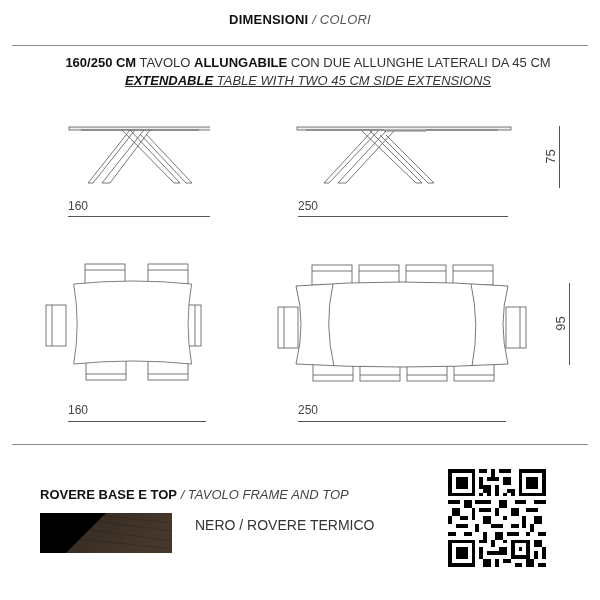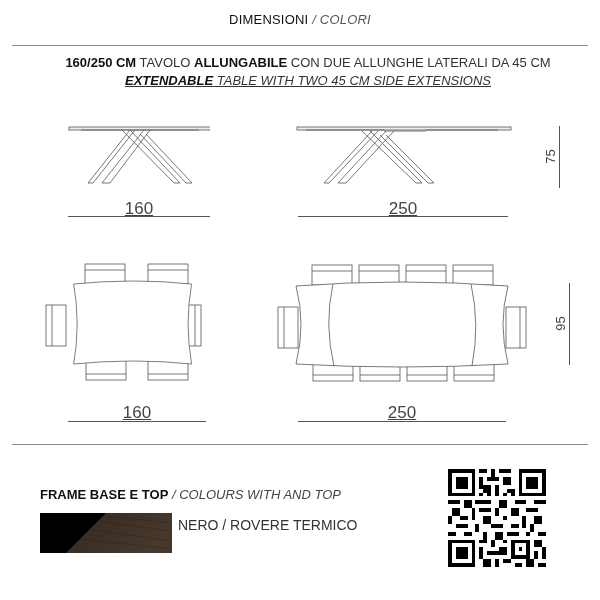--- a/index.html
+++ b/index.html
@@ -1,33 +1,33 @@
 <!DOCTYPE html>
 <html><head>
 <meta charset="utf-8">
 <style>
   html,body{margin:0;padding:0;background:#fff;}
   body{width:600px;height:600px;position:relative;overflow:hidden;font-family:"Liberation Sans","DejaVu Sans",sans-serif;color:#222;}
   .abs{position:absolute;}
   .title{top:12px;left:0;width:600px;text-align:center;font-size:13px;letter-spacing:.2px;}
-  .title b{font-weight:400;color:#111;text-align:right;}
+  .title b{font-weight:700;color:#111;text-align:right;}
   .title i{font-weight:300;color:#555;}
   .rule{height:1px;background:#8a8a8a;left:12px;width:576px;}
   .subtitle{left:8px;width:600px;text-align:center;font-size:13px;line-height:18px;color:#333;}
   .subtitle b{color:#111;}
   .subtitle .l2{font-style:italic;text-decoration:underline;}
-  .dim{font-size:17px;color:#444;text-align:center;text-decoration:underline;}
+  .dim{font-size:12px;color:#444;text-align:left;}
   .dimline{height:1px;background:#555;}
   .vline{width:1px;background:#555;}
   .vlabel{font-size:13px;color:#444;transform:rotate(-90deg);transform-origin:center;}
   .colors-title{left:40px;top:487px;font-size:13px;}
   .colors-title b{color:#111;}
   .colors-title i{color:#444;}
   .swatch{left:40px;top:513px;width:132px;height:40px;overflow:hidden;}
-  .clabel{left:178px;top:516px;font-size:14px;line-height:18px;color:#333;}
+  .clabel{left:195px;top:516px;font-size:14px;line-height:18px;color:#333;}
   .clabel .it{font-style:italic;}
   svg{display:block;}
 </style>
 </head>
 <body>
 
 <div class="abs title">
   <b>DIMENSIONI</b><i> / </i><i>COLORI</i>
 </div>
 <div class="abs rule" style="top:45px;"></div>
@@ -124,21 +124,21 @@
   </svg>
 </div>
 <div class="abs dim" style="left:298px;top:403px;width:208px;">250</div>
 <div class="abs dimline" style="left:298px;top:421px;width:208px;"></div>
 <div class="abs vline" style="left:569px;top:283px;height:82px;"></div>
 <div class="abs vlabel" style="left:545px;top:316px;width:30px;text-align:center;">95</div>
 
 <div class="abs rule" style="top:444px;"></div>
 
 <div class="abs colors-title">
-  <b>FRAME BASE E TOP</b><i> / </i><i>COLOURS WITH AND TOP</i>
+  <b>ROVERE BASE E TOP</b><i> / </i><i>TAVOLO FRAME AND TOP</i>
 </div>
 <div class="abs swatch">
   <svg width="132" height="40" viewBox="0 0 132 40">
     <defs>
       <linearGradient id="wood" x1="0" y1="0" x2="1" y2="0.3">
         <stop offset="0" stop-color="#4a3b30"></stop>
         <stop offset="0.5" stop-color="#3a2e25"></stop>
         <stop offset="1" stop-color="#47382c"></stop>
       </linearGradient>
     </defs>

